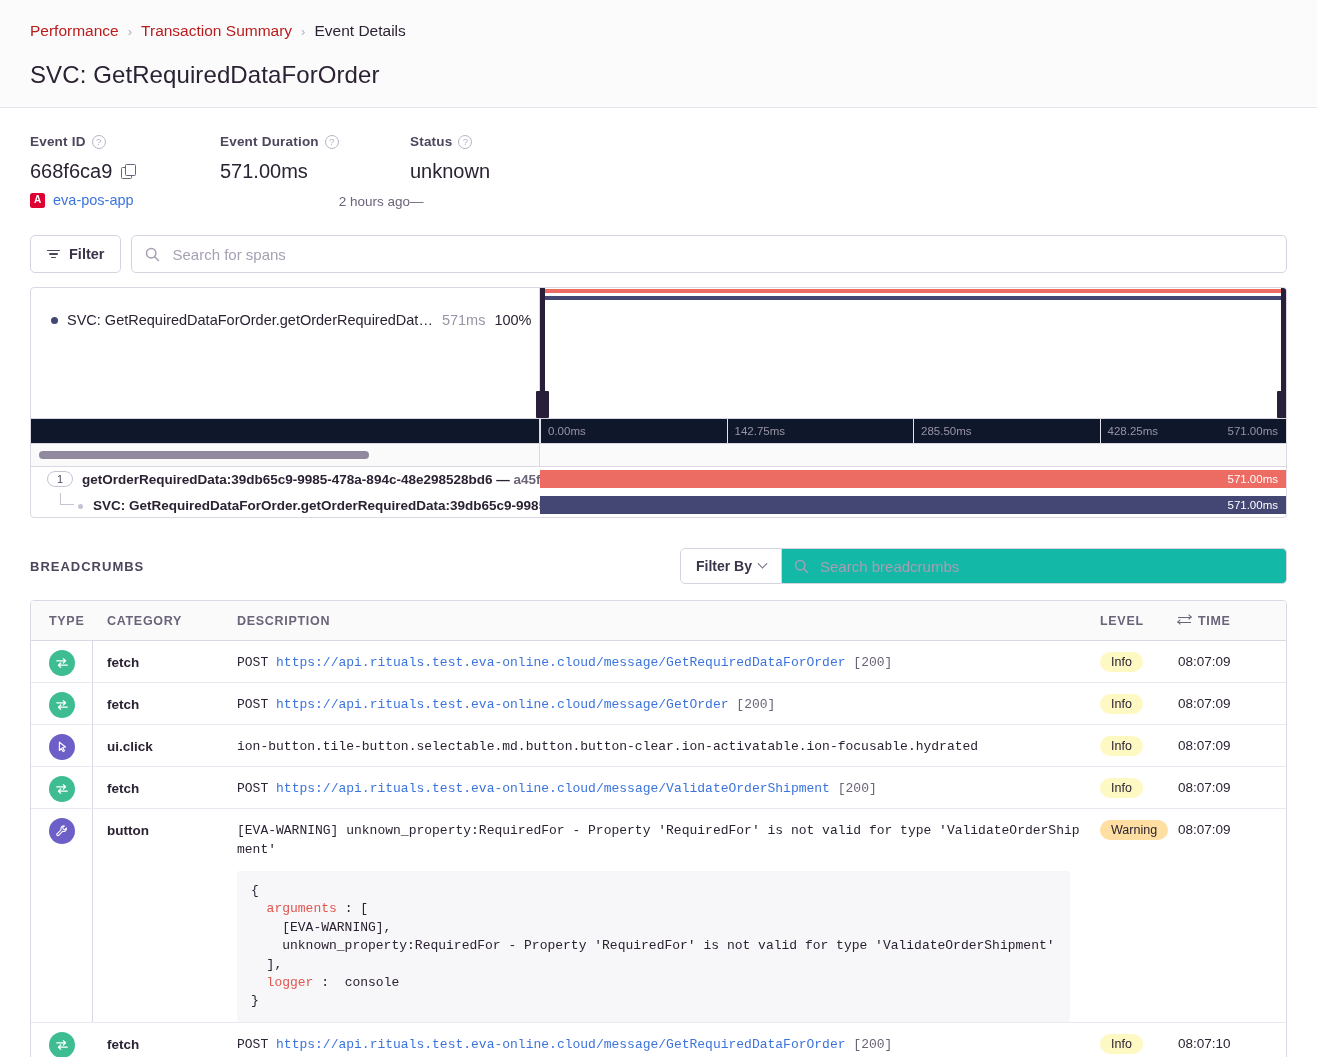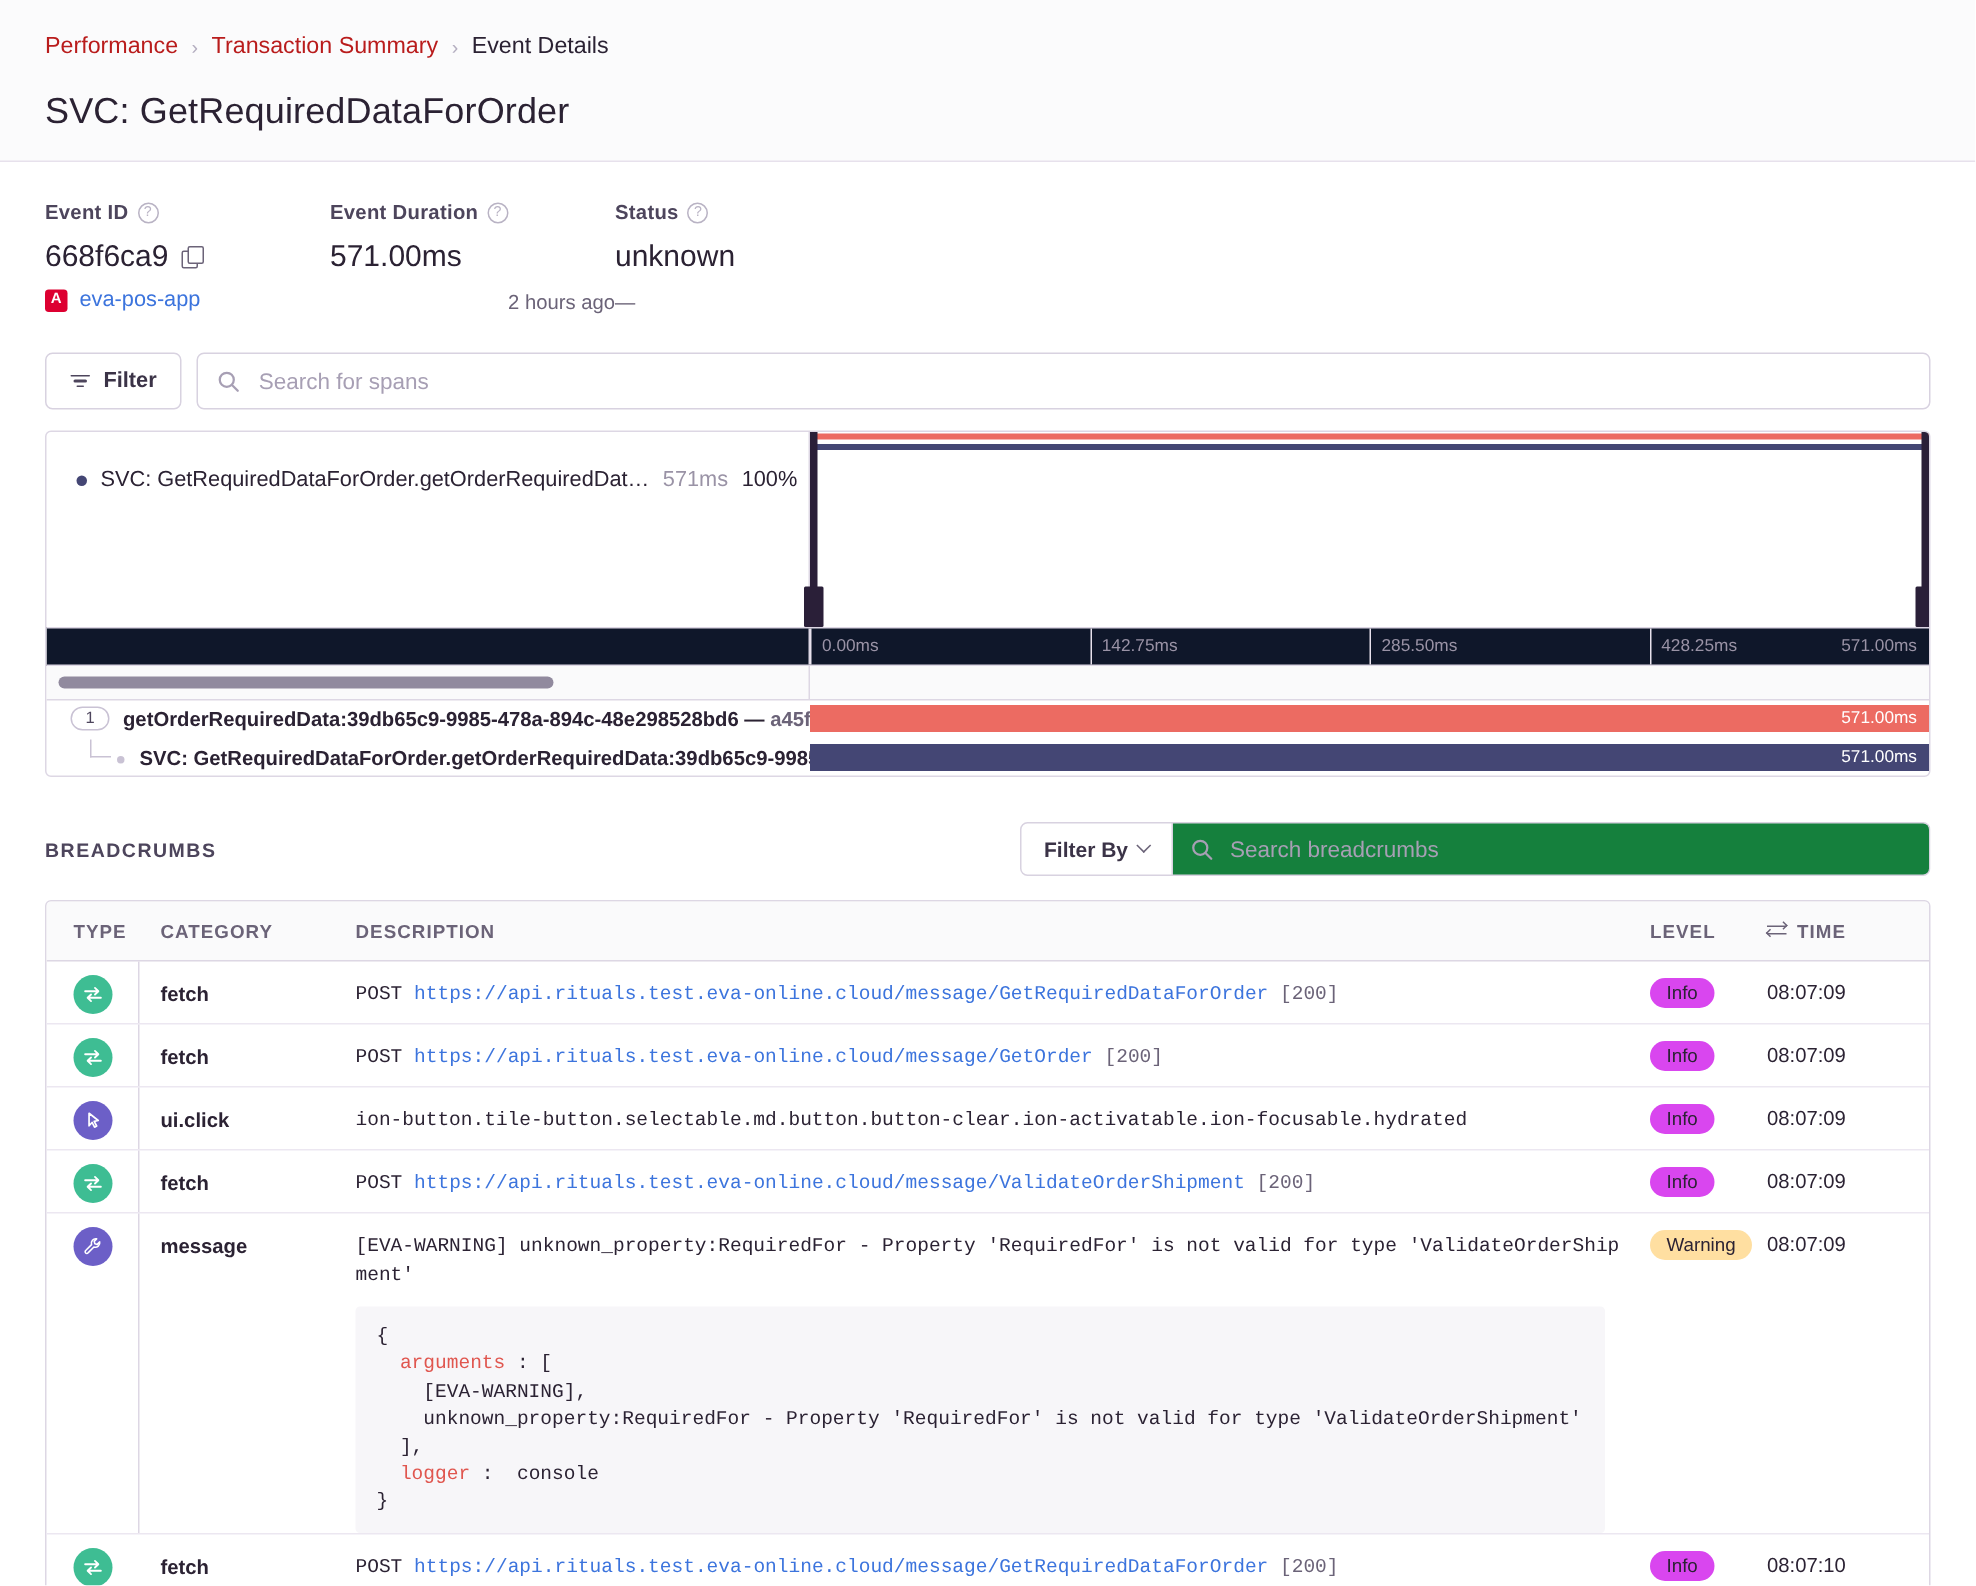--- a/index.html
+++ b/index.html
@@ -168,21 +168,21 @@
   .btn-filterby {
     display:flex; align-items:center; gap:7px;
     height: 36px; padding: 0 15px;
     background:#fff; border: 1px solid #d8d2e0; border-radius: 5px 0 0 5px;
     font-size: 14px; font-weight: bold; color:#3b3347; cursor:pointer; white-space:nowrap;
   }
   .chev { width: 7px; height: 7px; border-right: 1.5px solid #6b6378; border-bottom: 1.5px solid #6b6378;
           transform: rotate(45deg) translate(-2px,-2px); display:inline-block; }
   .bcs-search {
     flex: 1; height: 36px; border: 1px solid #d8d2e0; border-left: 0; border-radius: 0 5px 5px 0;
-    display:flex; align-items:center; background:#15803d;
+    display:flex; align-items:center; background:#14b8a6;
   }
   .bcs-search .mag { margin: 0 9px 0 12px; }
 
   .bct { margin: 16px 30px 0 30px; border: 1px solid #ddd7e4; border-radius: 4px; overflow:hidden; background:#fff; }
   .bct-header {
     display:flex; background: #fafafb; border-bottom: 1px solid #ddd7e4;
     height: 40px; align-items:center;
     font-size: 12.5px; font-weight: bold; color: #6b6378; letter-spacing: .7px;
   }
   .col-type   { width: 76px; padding-left: 18px; }
@@ -220,21 +220,21 @@
   .desc-text { font-family: "Liberation Mono", monospace; font-size: 13px; color: #2b2233; line-height: 1.45; word-break: break-all; }
   .desc-method { color: #2b2233; }
   .desc-url { color: #3c74dd; }
   .desc-status { color: #6b6378; }
 
   .badge {
     display:inline-flex; align-items:center; justify-content:center;
     height: 20px; padding: 0 11px; border-radius: 10px;
     font-size: 12.5px; color: #2b2233;
   }
-  .badge.info { background: #d946ef; }
+  .badge.info { background: #fef9c3; }
   .badge.warning { background: #ffdfa1; }
 
   .code-block {
     margin-top: 11px; margin-right: 16px;
     background: #f7f6f9; border-radius: 3px;
     padding: 11px 14px;
     font-family: "Liberation Mono", monospace; font-size: 13px; line-height: 1.42;
     color: #2b2233; white-space: pre;
   }
   .code-key { color: #e0564f; }
@@ -499,21 +499,21 @@
 
     <div class="bct-row">
       <div class="vline"></div>
       <div class="col-type">
         <div class="type-ic console">
           <svg width="14" height="14" viewBox="0 0 16 16">
               <path d="M10.8 2.2a3.4 3.4 0 00-3.9 4.4L2.6 10.9a1.3 1.3 0 101.8 1.8l4.3-4.3a3.4 3.4 0 004.4-3.9l-1.9 1.9-1.8-.5-.5-1.8z" fill="none" stroke="#fff" stroke-width="1.2" stroke-linejoin="round"></path>
             </svg>
         </div>
       </div>
-      <div class="col-cat">message</div>
+      <div class="col-cat">button</div>
       <div class="col-desc">
         <div class="desc-text">[EVA-WARNING] unknown_property:RequiredFor - Property 'RequiredFor' is not valid for type 'ValidateOrderShipment'</div>
         <div class="code-block"><span>{</span>
   <span class="code-key">arguments</span><span> : [</span>
 <span>    [EVA-WARNING],</span>
 <span>    unknown_property:RequiredFor - Property 'RequiredFor' is not valid for type 'ValidateOrderShipment'</span>
 <span>  ],</span>
   <span class="code-key">logger</span><span> :  console</span>
 <span>}</span></div>
       </div>

